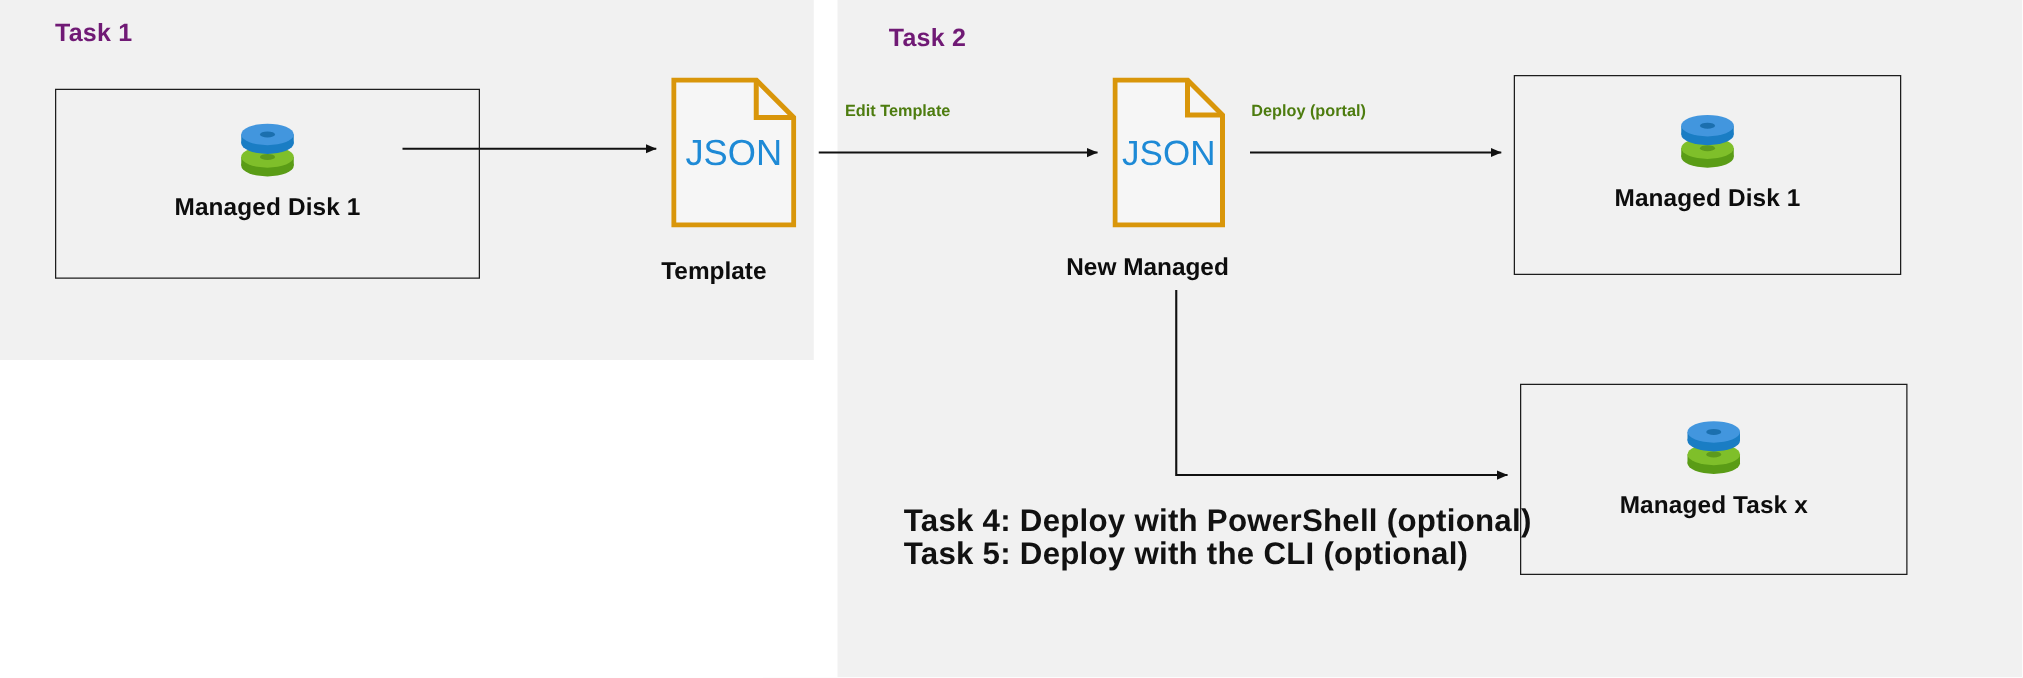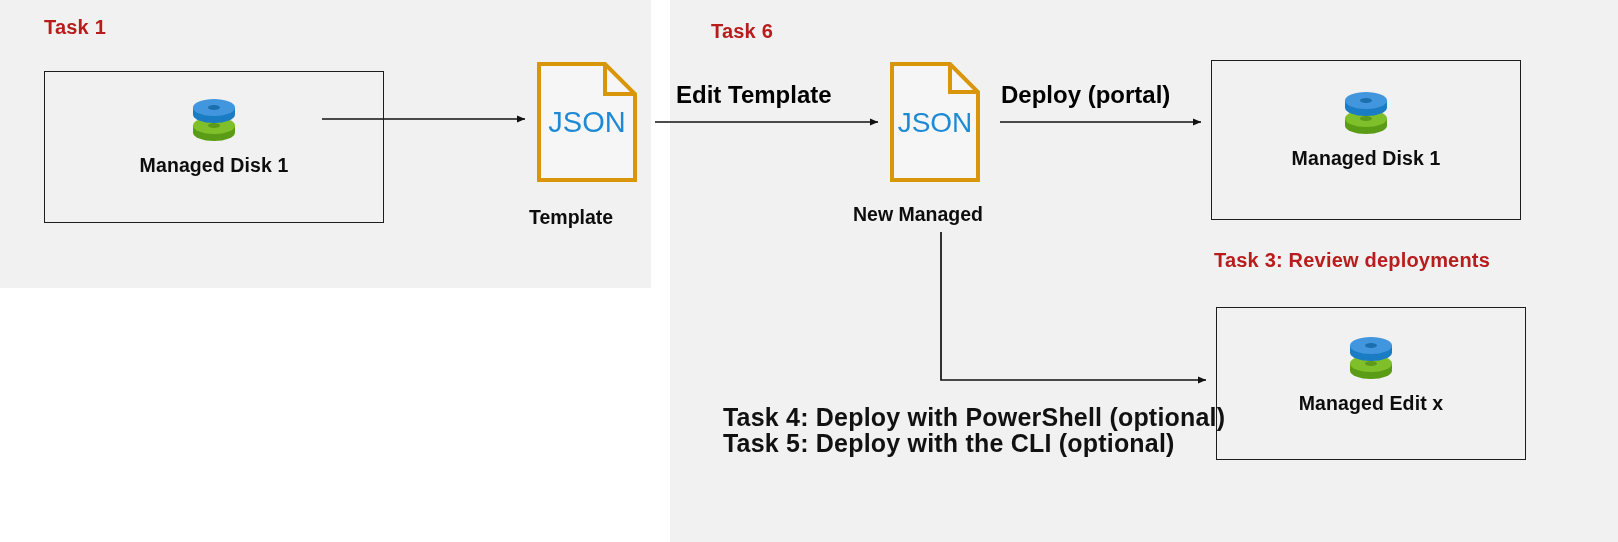--- a/index.html
+++ b/index.html
@@ -19,21 +19,21 @@
   }
   .panel {
     position: absolute;
     background: #f1f1f1;
   }
   #panel-task1 { left: 0px;   top: 0px; width: 651px;  height: 288px; }
   #panel-task2 { left: 670px; top: 0px; width: 948px;  height: 542px; }
 
   .section-label {
     position: absolute;
-    color: #b91c1c;
+    color: #701a75;
     font-weight: bold;
     white-space: nowrap;
     letter-spacing: 0.2px;
   }
   #label-task1 { left: 44px;  top: 16px; font-size: 20px; }
   #label-task2 { left: 711px; top: 20px; font-size: 20px; }
   #label-task3 {
     left: 1214px; top: 249px; font-size: 20px;
   }
   #label-task45 {
@@ -77,23 +77,23 @@
     font-size: 19.5px;
     font-weight: bold;
     color: #0d0d0d;
     white-space: nowrap;
   }
   #caption-template     { left: 529px; top: 206px; width: 116px; }
   #caption-new-template { left: 853px; top: 203px; width: 164px; }
 
   .edge-label {
     position: absolute;
-    font-size: 24px;
-    font-weight: bold;
-    color: #000000;
+    font-size: 13px;
+    font-weight: bold;
+    color: #4d7c0f;
     white-space: nowrap;
   }
   #edge-label-edit   { left: 676px;  top: 81px; }
   #edge-label-deploy { left: 1001px; top: 81px; }
 
   svg.conn {
     position: absolute;
     left: 0; top: 0;
     width: 1618px;
     height: 542px;
@@ -128,23 +128,22 @@
       <line x1="1000" y1="122" x2="1201" y2="122" stroke="#111111" stroke-width="1.7" marker-end="url(#arrowhead)"></line>
     </g>
 
     <g>
       <polyline points="941,232 941,380 1206,380" fill="none" stroke="#111111" stroke-width="1.7" marker-end="url(#arrowhead)"></polyline>
     </g>
   </svg>
 
   <div class="section-label" id="label-task1">Task 1</div>
 
-  <div class="section-label" id="label-task2">Task 6</div>
-
-  <div class="section-label" id="label-task3">Task 3: Review deployments</div>
+  <div class="section-label" id="label-task2">Task 2</div>
+
 
   <div class="section-label" id="label-task45">
     <div>Task 4: Deploy with PowerShell (optional)</div>
     <div>Task 5: Deploy with the CLI (optional)</div>
   </div>
 
   <div class="disk-box" id="box-disk1-a">
     <div class="disk-inner" style="top:22px;">
       <span class="disk-icon">
         <svg width="56" height="52" viewBox="0 0 56 52" xmlns="http://www.w3.org/2000/svg">
@@ -210,17 +209,17 @@
           <ellipse cx="28" cy="38.5" rx="21" ry="8.6" fill="#5a9c16"></ellipse>
           <rect x="7" y="31.5" width="42" height="7" fill="#5a9c16"></rect>
           <ellipse cx="28" cy="31.5" rx="21" ry="8.6" fill="#7fbf2a"></ellipse>
           <ellipse cx="28" cy="31.5" rx="6" ry="2.4" fill="#5d9a1c"></ellipse>
           <ellipse cx="28" cy="20.5" rx="21" ry="8.6" fill="#1a7dc4"></ellipse>
           <rect x="7" y="13.5" width="42" height="7" fill="#1a7dc4"></rect>
           <ellipse cx="28" cy="13.5" rx="21" ry="8.6" fill="#4296de"></ellipse>
           <ellipse cx="28" cy="13.5" rx="6" ry="2.4" fill="#1b6fae"></ellipse>
         </svg>
       </span>
-      <span class="disk-caption">Managed Edit x</span>
+      <span class="disk-caption">Managed Task x</span>
     </div>
   </div>
 
 </div>
 
 </body></html>

